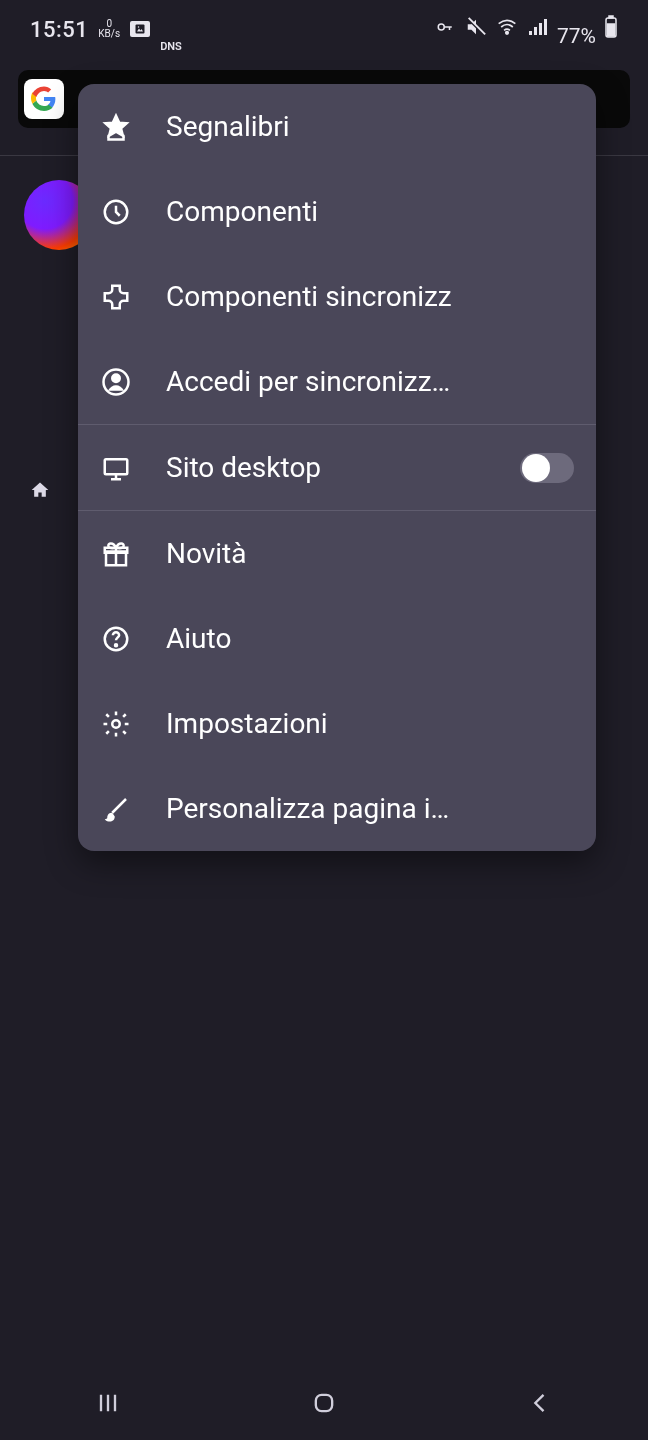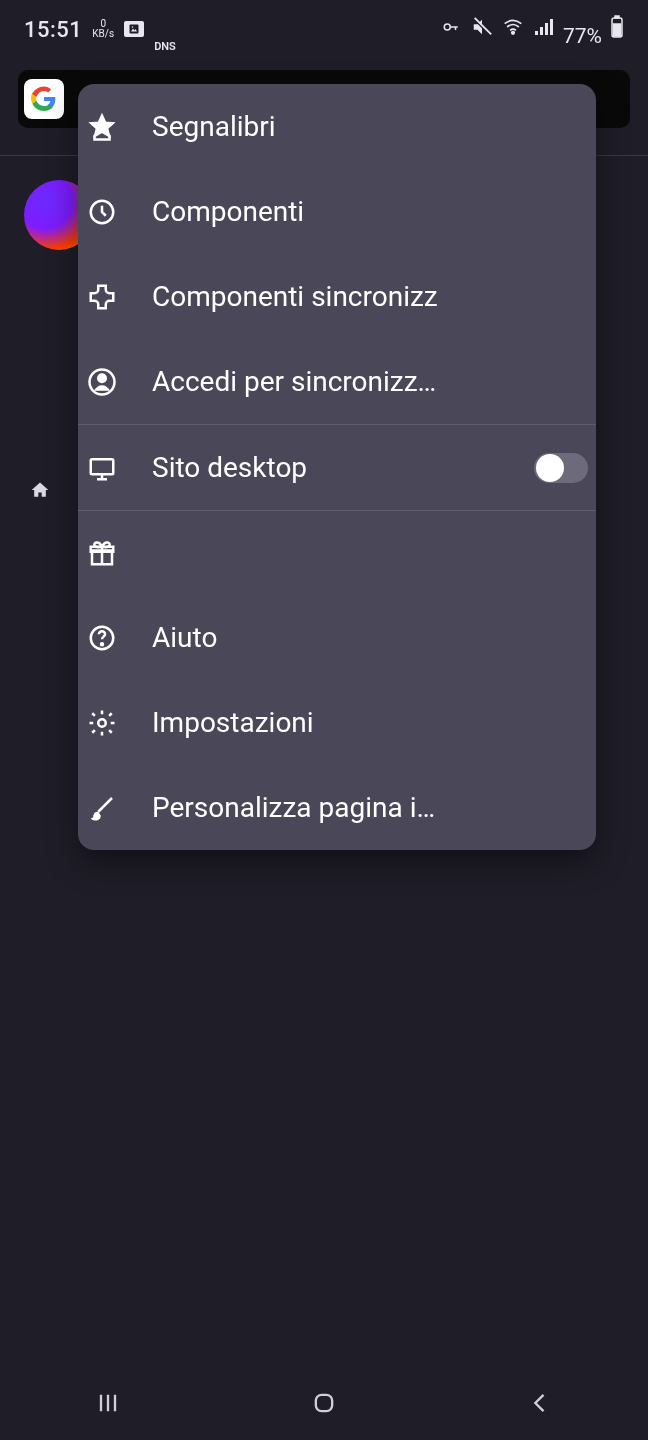--- a/index.html
+++ b/index.html
@@ -11,21 +11,21 @@
     color: #fff;
     overflow: hidden;
     position: relative;
   }
   
   .status-bar {
     height: 58px;
     display: flex;
     align-items: center;
     justify-content: space-between;
-    padding: 0 24px;
+    padding: 0 30px;
     font-size: 20px;
     color: #e8e6ee;
   }
   .status-left { display: flex; align-items: center; gap: 10px; }
   .status-time { font-weight: 500; font-size: 22px; letter-spacing: 0.5px; }
   .status-kb { font-size: 10px; line-height: 1; text-align: center; }
   .status-right { display: flex; align-items: center; gap: 8px; }
   .status-batt { font-size: 21px; margin-top: 14px; }
   .small-badge { width: 20px; height: 16px; background:#e8e6ee; border-radius:2px; display:flex; align-items:center; justify-content:center; }
   .small-badge svg { width:12px; height:12px; }
@@ -73,21 +73,21 @@
     left: 78px;
     width: 518px;
     background: #4a4759;
     border-radius: 16px;
     box-shadow: 0 12px 32px rgba(0,0,0,0.45);
     overflow:hidden;
   }
   .menu-item {
     display: flex;
     align-items: center;
-    padding: 26px 8px;
+    padding: 26px 22px;
     gap: 34px;
   }
   .menu-item .mi-icon {
     width: 32px;
     height: 32px;
     flex: 0 0 32px;
     display:flex;
     align-items:center;
     justify-content:center;
     color:#fff;
@@ -273,20 +273,21 @@
 
   <div class="menu-item">
     <span class="mi-icon">
       <svg viewBox="0 0 24 24">
           <rect x="4" y="10" width="16" height="11"></rect>
           <rect x="3" y="7" width="18" height="4"></rect>
           <path d="M12 7v14"></path>
           <path d="M12 7c-2-5-7-4-6-1 1 2 6 1 6 1zM12 7c2-5 7-4 6-1-1 2-6 1-6 1z"></path>
         </svg>
     </span>
+    <span class="mi-label">Novità</span>
   </div>
 
   <div class="menu-item">
     <span class="mi-icon">
       <svg viewBox="0 0 24 24">
           <circle cx="12" cy="12" r="9"></circle>
           <path d="M9.5 9a2.5 2.5 0 0 1 5 0c0 1.5-2.5 2-2.5 4"></path>
           <circle cx="12" cy="17" r="0.8" fill="#fff"></circle>
         </svg>
     </span>

